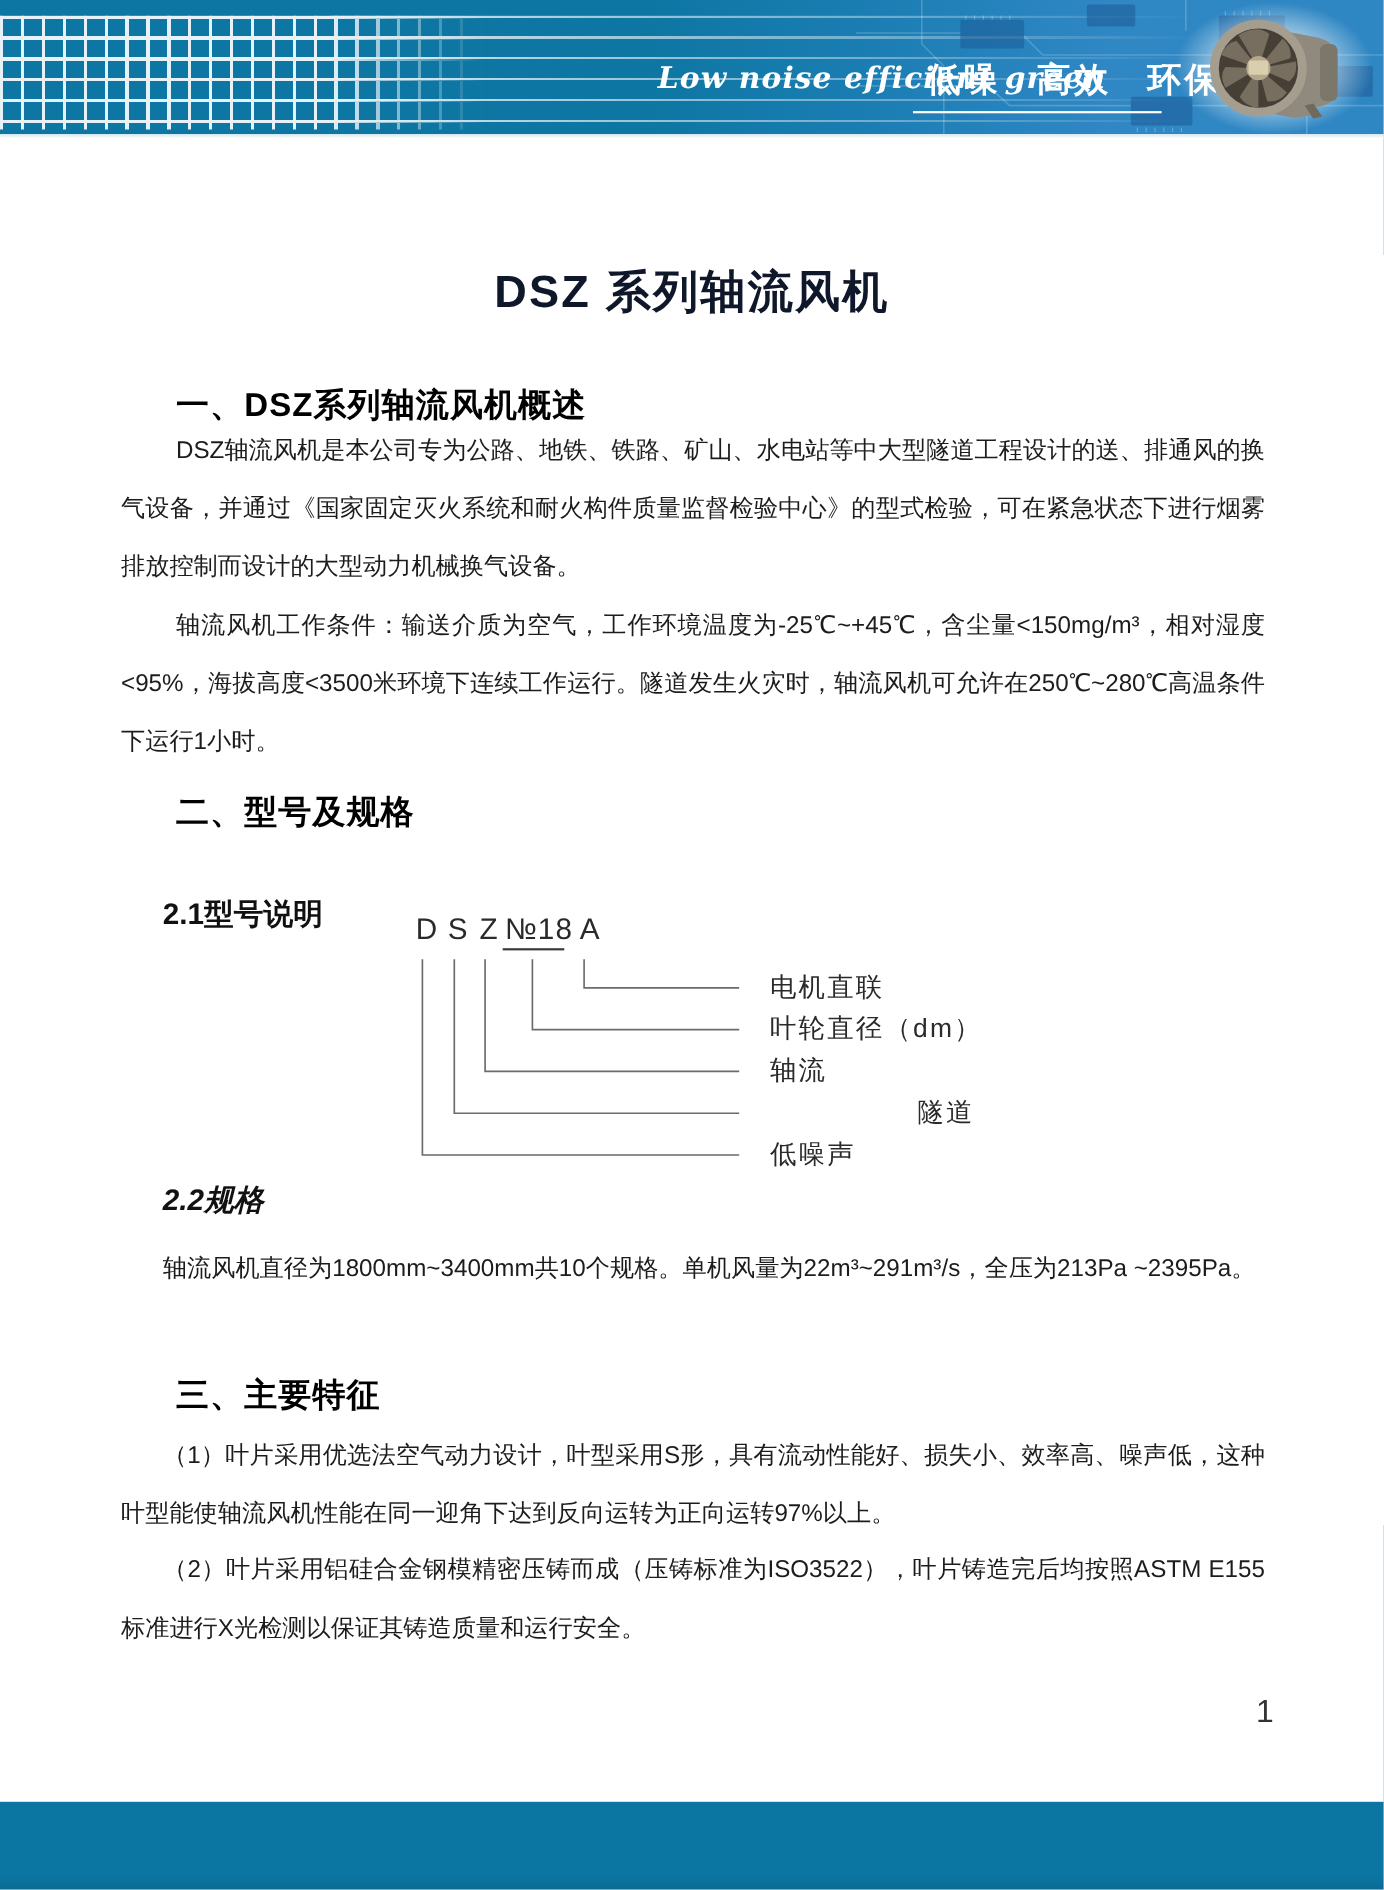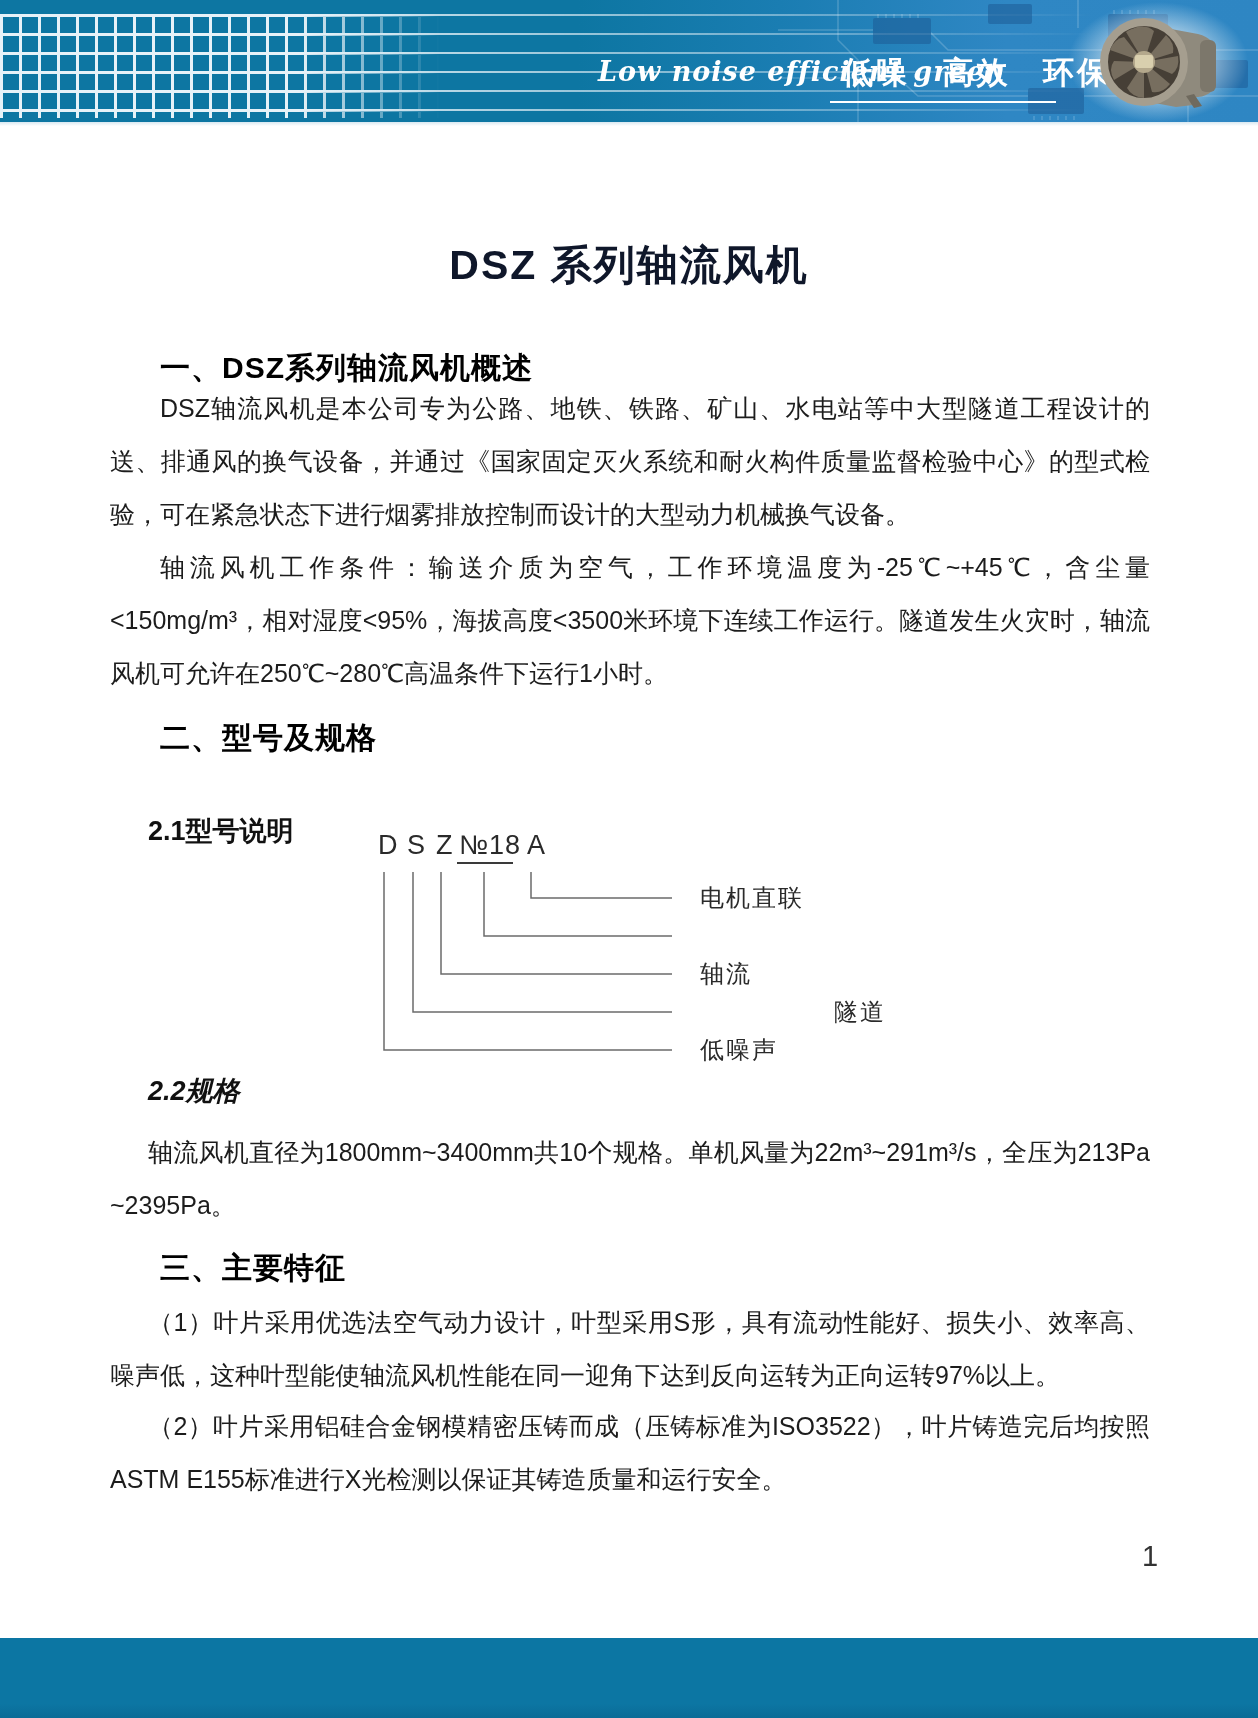--- a/index.html
+++ b/index.html
@@ -48,21 +48,21 @@
   .banner-edge{position:absolute;left:0;top:122px;width:1258px;height:4px;background:linear-gradient(#d9e8f1,#ffffff);}
   
   .doc-title{
     position:absolute;left:0;top:238px;width:1258px;text-align:center;
     font-size:41px;font-weight:bold;color:#0f172a;letter-spacing:2px;
   }
   .h-sec{position:absolute;left:160px;font-size:30px;font-weight:bold;color:#000000;letter-spacing:1px;}
   .h-sub{position:absolute;left:148px;font-size:27px;font-weight:bold;color:#111;}
   .para{
     position:absolute;left:110px;width:1040px;
-    font-size:25px;line-height:53px;text-align:justify;color:#1c1c1c;
+    font-size:22px;line-height:53px;text-align:justify;color:#1c1c1c;
   }
   .indent-lg{text-indent:50px;}
   .indent-sm{text-indent:38px;}
   
   .model-code span{
     position:absolute;top:830px;font-size:27px;color:#2a2a2a;letter-spacing:1px;
   }
   .code-underline{position:absolute;left:457px;top:862px;width:56px;height:2px;background:#3a3a3a;}
   .diagram-lines{position:absolute;left:340px;top:860px;width:620px;height:210px;}
   .model-label{
@@ -159,20 +159,21 @@
     <g fill="none" stroke="#6b6b6b" stroke-width="1.5">
       <path d="M191 12 V38 H332"></path>
       <path d="M144 12 V76 H332"></path>
       <path d="M101 12 V114 H332"></path>
       <path d="M73 12 V152 H332"></path>
       <path d="M44 12 V190 H332"></path>
     </g>
   </svg>
 
   <div class="model-label" style="top:883px;">电机直联</div>
+  <div class="model-label" style="top:921px;">叶轮直径（dm）</div>
   <div class="model-label" style="top:959px;">轴流</div>
   <div class="model-label" style="top:997px;text-align:center;">隧道</div>
   <div class="model-label" style="top:1035px;">低噪声</div>
 
   <div class="h-sub" style="top:1073px;font-style:italic;">2.2规格</div>
   <div class="para indent-sm" style="top:1126px;">轴流风机直径为1800mm~3400mm共10个规格。单机风量为22m³~291m³/s，全压为213Pa ~2395Pa。</div>
 
   <div class="h-sec" style="top:1248px;">三、主要特征</div>
   <div class="para indent-sm" style="top:1296px;">（1）叶片采用优选法空气动力设计，叶型采用S形，具有流动性能好、损失小、效率高、噪声低，这种叶型能使轴流风机性能在同一迎角下达到反向运转为正向运转97%以上。</div>
   <div class="para indent-sm" style="top:1400px;">（2）叶片采用铝硅合金钢模精密压铸而成（压铸标准为ISO3522），叶片铸造完后均按照ASTM E155标准进行X光检测以保证其铸造质量和运行安全。</div>

